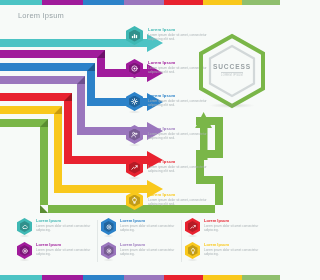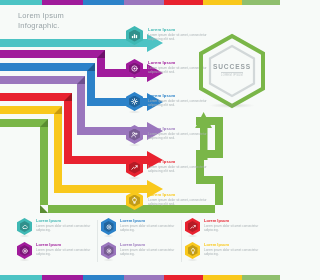--- a/index.html
+++ b/index.html
@@ -108,21 +108,20 @@
       <span style="background: rgb(160, 27, 155); width: 41px;"></span>
       <span style="background: rgb(44, 130, 201); width: 41px;"></span>
       <span style="background: rgb(154, 118, 189); width: 40px;"></span>
       <span style="background: rgb(232, 34, 47); width: 39px;"></span>
       <span style="background: rgb(249, 200, 28); width: 39px;"></span>
       <span style="background: rgb(143, 191, 110); width: 38px;"></span>
     </div>
 
   <div class="title">
     <span class="l1">Lorem Ipsum</span>
-    <span class="l2">Infographic.</span>
   </div>
 
   <svg class="arrows" viewBox="0 0 280 280">
 
     <g>
       <path d="M0 39 L147 39 L147 34 L163 43 L147 52 L147 47 L0 47 Z" fill="#4cc3c4"></path>
     </g>
 
     <g>
       <path d="M0 50 L105 50 L105 69 L147 69 L147 64 L163 73 L147 82 L147 77 L97 77 L97 58 L0 58 Z" fill="#a01b9b"></path>

